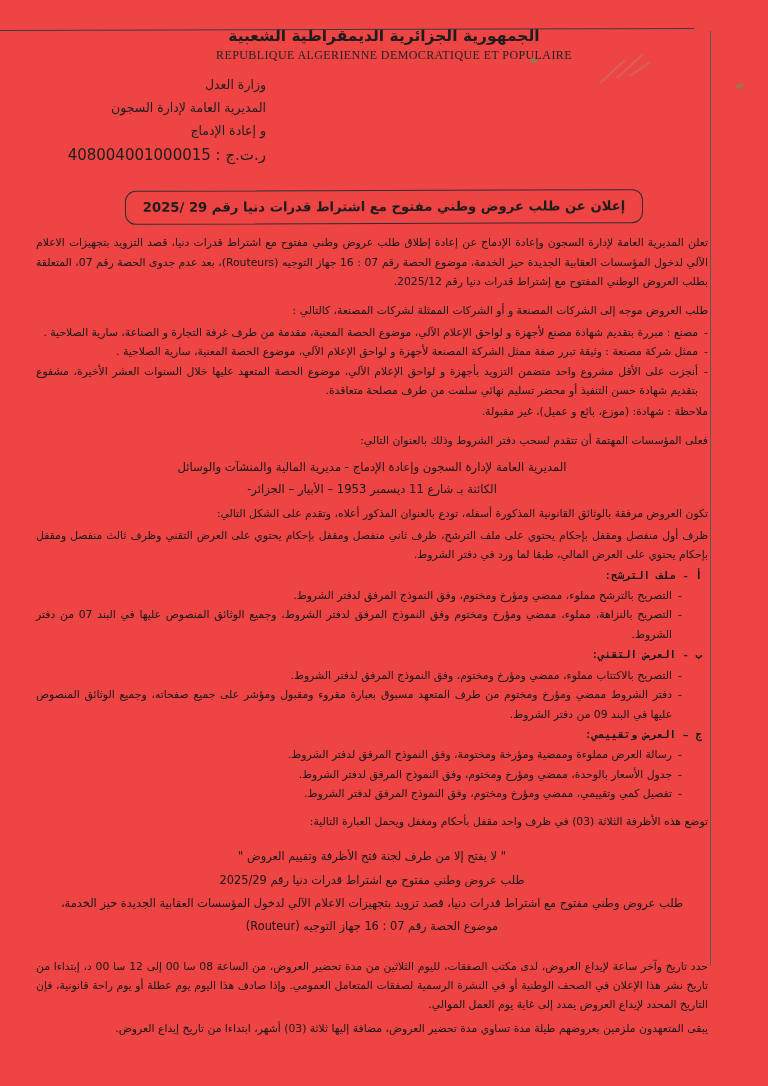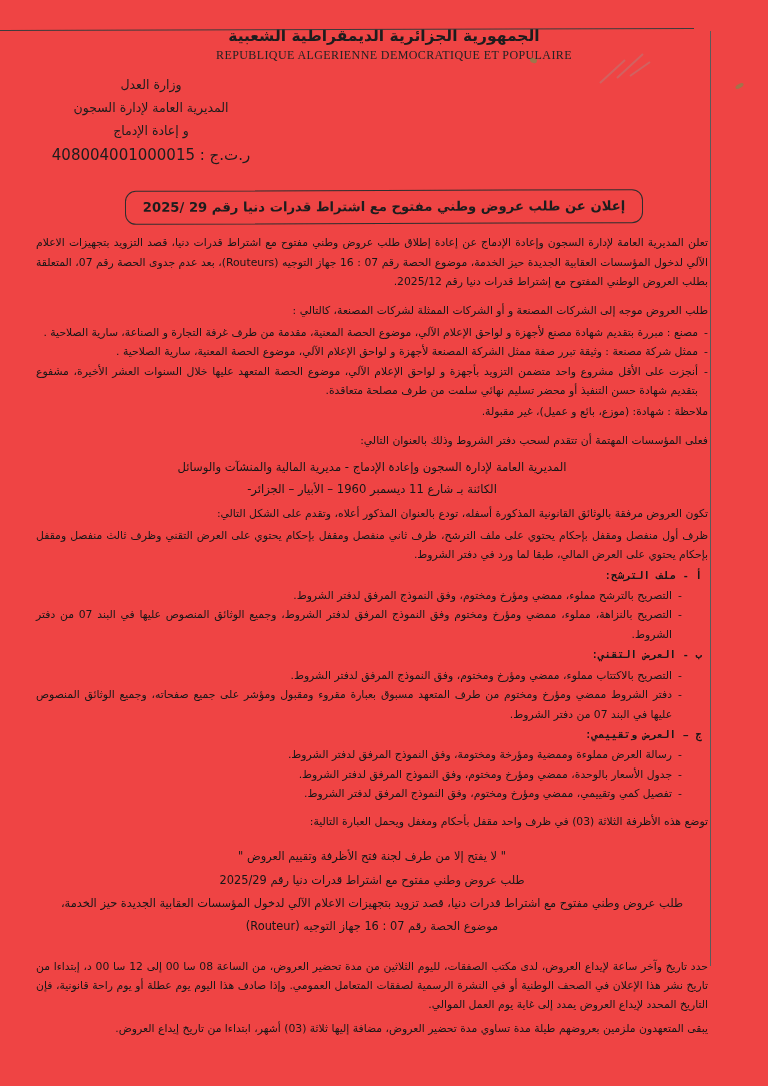--- a/index.html
+++ b/index.html
@@ -38,21 +38,21 @@
     font-size:12px; letter-spacing:.4px; color:#222;margin-left:20px;
   }
   .h-cols { display:flex; justify-content:space-between; margin-top:10px; padding:0 62px 0 36px; }
   .h-left {
     width:300px; text-align:center; padding-top:16px;
     font-family:"Liberation Serif", serif;
     font-size:10.8px; color:#252525; letter-spacing:.2px;
   }
   .h-left .l1 { margin-bottom:14px; text-align:left; padding-left:42px; }
   .h-left .l2 { line-height:1.5; }
-  .h-right { width:230px; text-align:center; direction:rtl; font-size:12.5px; line-height:1.85; }
+  .h-right { width:230px; text-align:right; direction:rtl; font-size:12.5px; line-height:1.85; }
   .h-right .registry { font-size:15px; }
 
   
   .title-box {
     width:496px; margin:20px auto 0 auto;
     border:1.6px solid #2e2e2e; border-radius:11px;
     padding:8px 10px 9px 10px;
     text-align:center; direction:rtl;
     font-size:13.2px; font-weight:bold;
     transform:rotate(-0.2deg);
@@ -129,21 +129,21 @@
         <span class="marker">-</span>
         <span class="txt">أنجزت على الأقل مشروع واحد متضمن التزويد بأجهزة و لواحق الإعلام الآلي، موضوع الحصة المتعهد عليها خلال السنوات العشر الأخيرة، مشفوع بتقديم شهادة حسن التنفيذ أو محضر تسليم نهائي سلمت من طرف مصلحة متعاقدة.</span>
       </div>
     </div>
     <p class="p note">ملاحظة : شهادة: (موزع، بائع و عميل)، غير مقبولة.</p>
 
     <div class="gap"></div>
     <p class="p">فعلى المؤسسات المهتمة أن تتقدم لسحب دفتر الشروط وذلك بالعنوان التالي:</p>
     <div class="addr-block">
       <div class="center-line">المديرية العامة لإدارة السجون وإعادة الإدماج   - مديرية المالية والمنشآت والوسائل</div>
-      <div class="center-line">الكائنة بـ شارع 11 ديسمبر 1960 – الأبيار – الجزائر-</div>
+      <div class="center-line">الكائنة بـ شارع 11 ديسمبر 1953 – الأبيار – الجزائر-</div>
     </div>
 
     <p class="p">تكون العروض مرفقة بالوثائق القانونية المذكورة أسفله، تودع بالعنوان المذكور أعلاه، وتقدم على الشكل التالي:</p>
     <p class="p">ظرف أول منفصل ومقفل بإحكام يحتوي على ملف الترشح، ظرف ثاني منفصل ومقفل بإحكام يحتوي على العرض التقني وظرف ثالث منفصل ومقفل بإحكام يحتوي على العرض المالي، طبقا لما ورد في دفتر الشروط.</p>
 
     <div class="sec-title">أ -  ملف الترشح:</div>
     <div class="list sub">
       <div class="li">
         <span class="marker">-</span>
         <span class="txt">التصريح بالترشح مملوء، ممضي ومؤرخ ومختوم، وفق النموذج المرفق لدفتر الشروط.</span>
@@ -155,21 +155,21 @@
     </div>
 
     <div class="sec-title">ب - العرض التقني:</div>
     <div class="list sub">
       <div class="li">
         <span class="marker">-</span>
         <span class="txt">التصريح بالاكتتاب مملوء، ممضي ومؤرخ ومختوم، وفق النموذج المرفق لدفتر الشروط.</span>
       </div>
       <div class="li">
         <span class="marker">-</span>
-        <span class="txt">دفتر الشروط ممضي ومؤرخ ومختوم من طرف المتعهد مسبوق بعبارة مقروء ومقبول ومؤشر على جميع صفحاته، وجميع الوثائق المنصوص عليها في البند 07 من دفتر الشروط.</span>
+        <span class="txt">دفتر الشروط ممضي ومؤرخ ومختوم من طرف المتعهد مسبوق بعبارة مقروء ومقبول ومؤشر على جميع صفحاته، وجميع الوثائق المنصوص عليها في البند 09 من دفتر الشروط.</span>
       </div>
     </div>
 
     <div class="sec-title">ج – العرض وتقييمي:</div>
     <div class="list sub">
       <div class="li">
         <span class="marker">-</span>
         <span class="txt">رسالة العرض مملوءة وممضية ومؤرخة ومختومة، وفق النموذج المرفق لدفتر الشروط.</span>
       </div>
       <div class="li">

